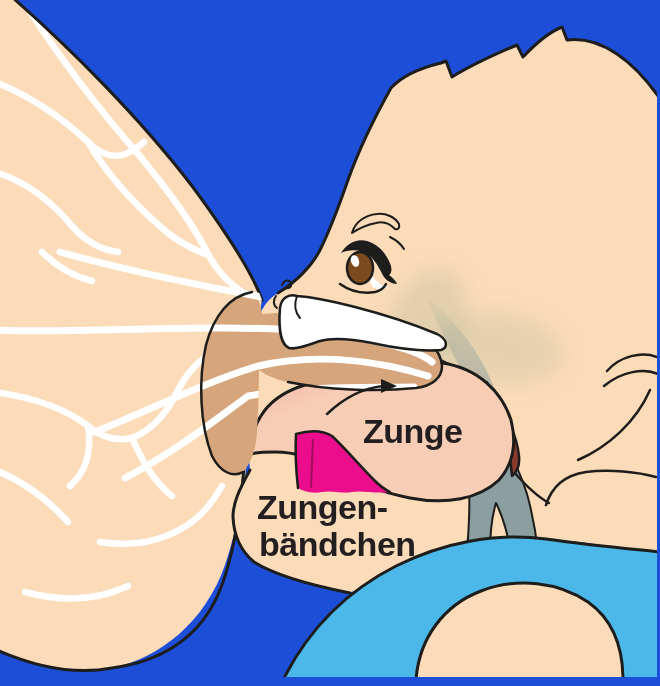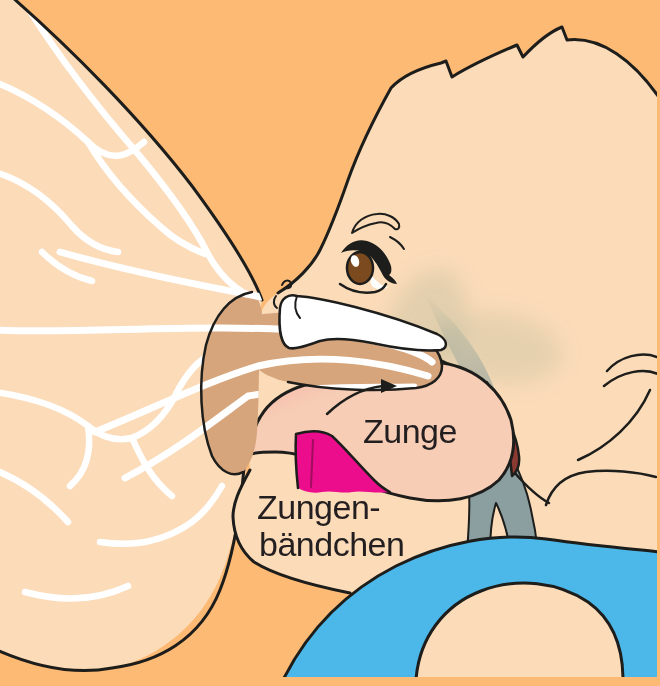--- a/index.html
+++ b/index.html
@@ -1,17 +1,17 @@
 <!DOCTYPE html>
 <html><head>
 <meta charset="utf-8">
 <style>
   html,body{margin:0;padding:0;background:#ffffff;}
-  #stage{position:relative;width:660px;height:686px;background:#fdba74;overflow:hidden;
-         font-family:"Liberation Sans","DejaVu Sans",sans-serif;}
+  #stage{position:relative;width:660px;height:686px;background:#1d4ed8;overflow:hidden;
+         font-family:"Liberation Sans","DejaVu Sans",sans-serif;font-weight:bold;}
   svg{display:block}
   text.lbl{font-family:"Liberation Sans","DejaVu Sans",sans-serif;
            font-size:34px;fill:#231f20;letter-spacing:-0.5px;}
 </style>
 </head>
 <body>
 
 <div id="stage">
 <svg width="660" height="686" viewBox="0 0 660 686">
   <defs>

